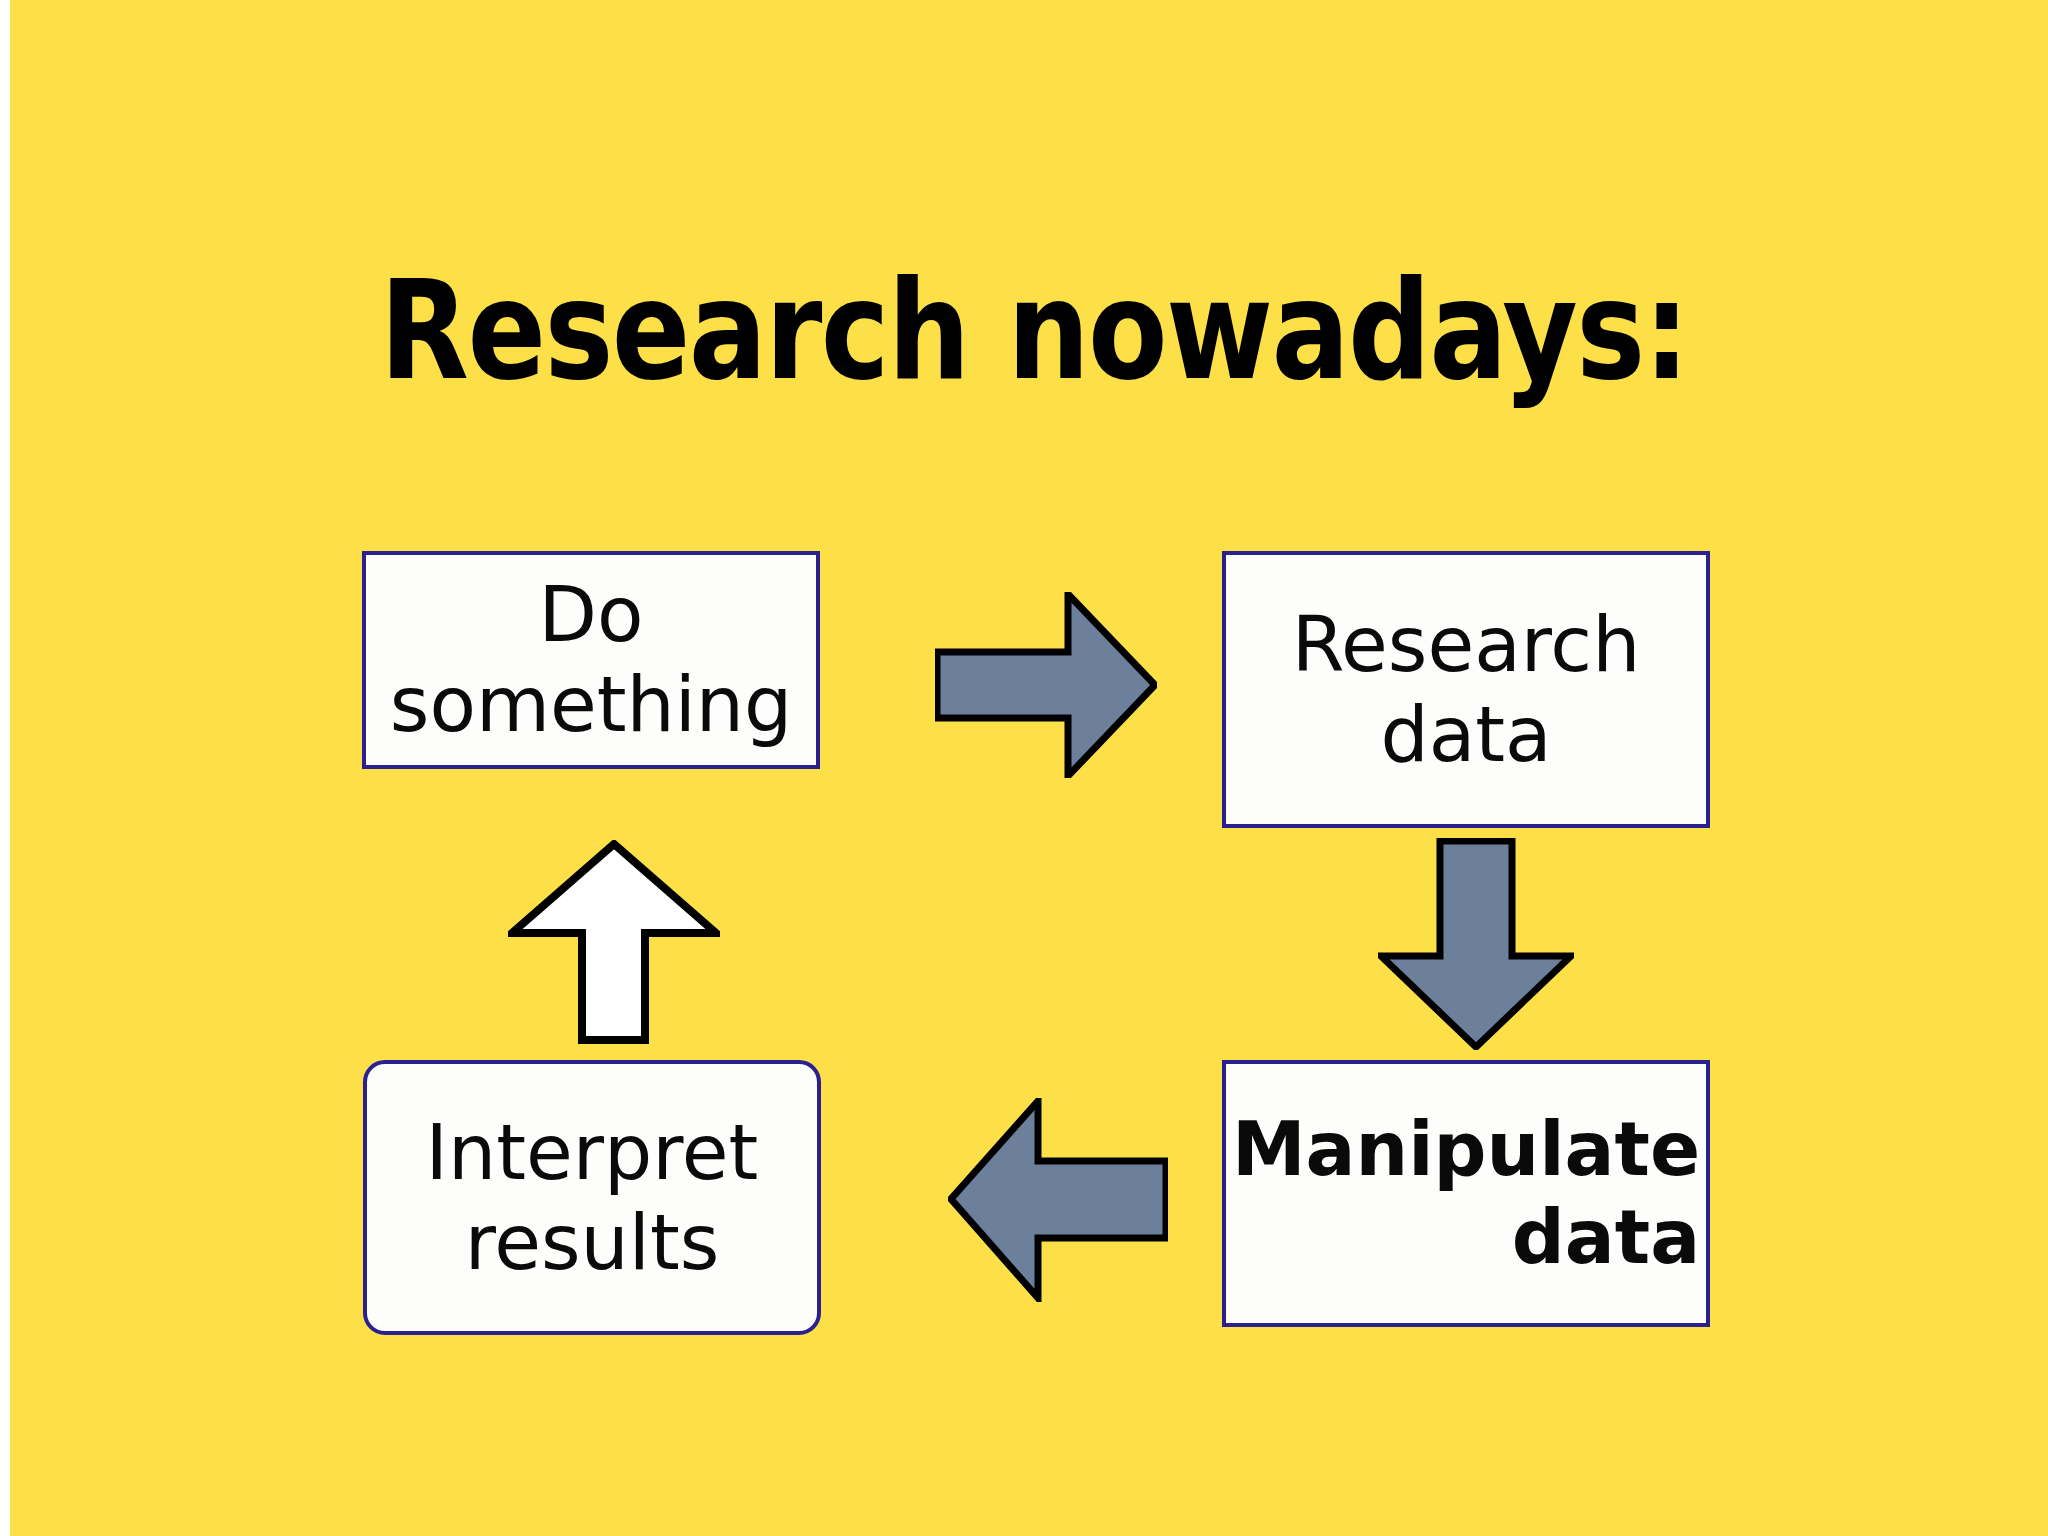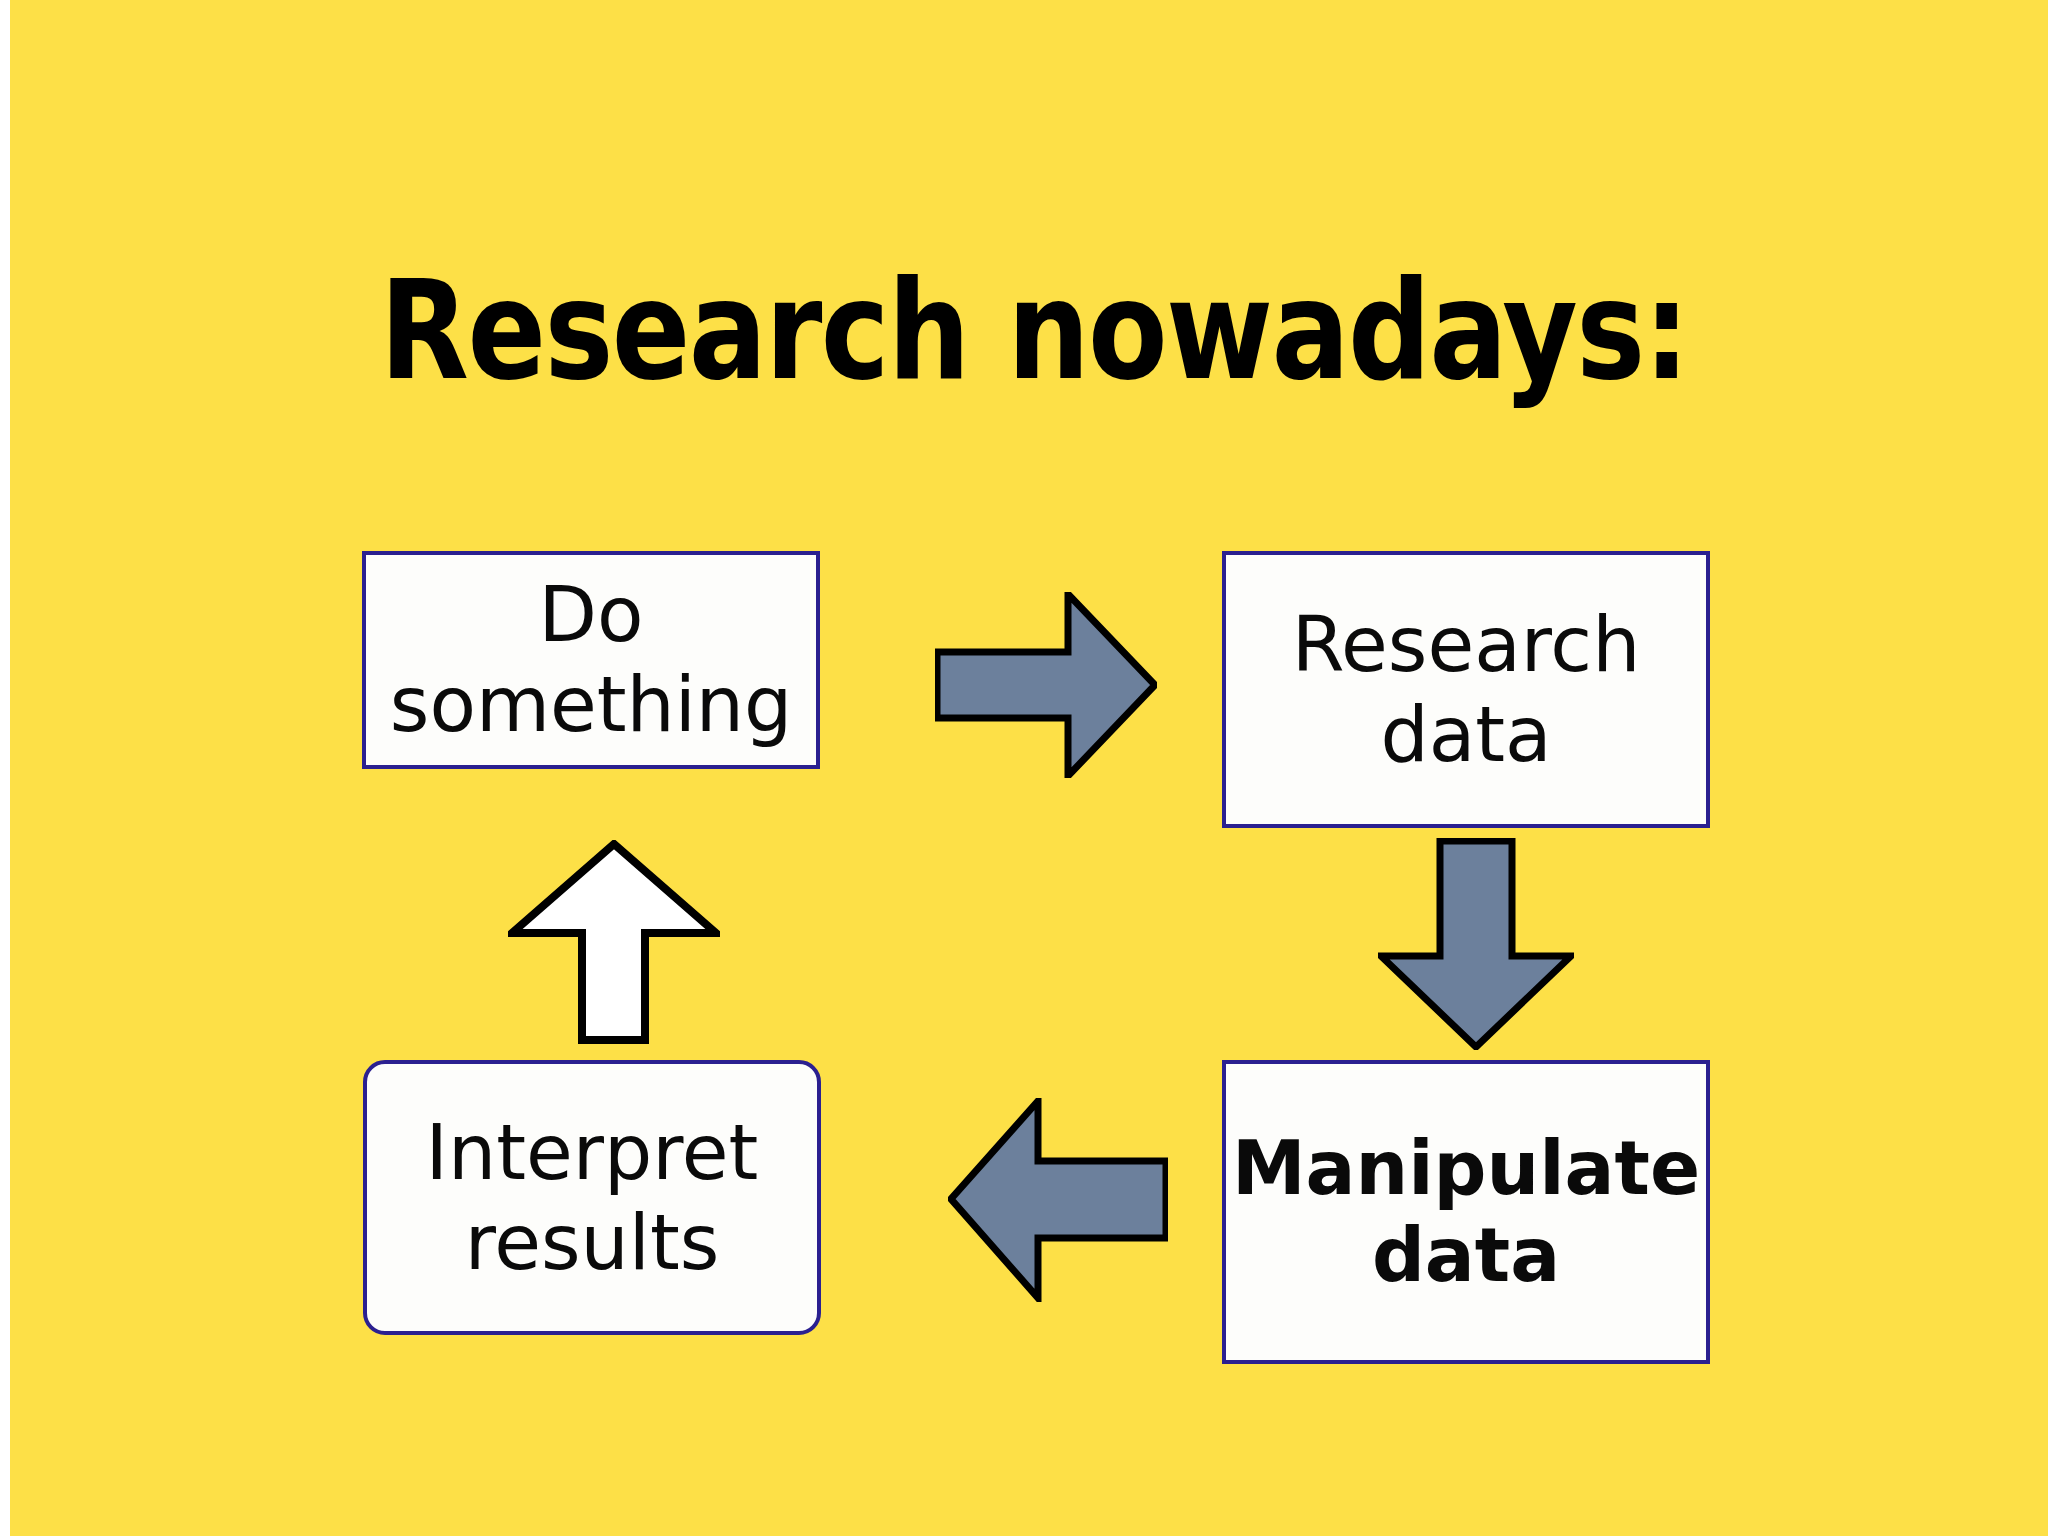--- a/index.html
+++ b/index.html
@@ -61,21 +61,21 @@
     padding: 0 14px;
   }
   .proc-box.is-bold .box-label {
     font-weight: bold;
     font-size: 74px;
   }
 
   #box-do-something { left: 352px; top: 551px; width: 458px; height: 218px; }
   #box-collect-data { left: 1212px; top: 551px; width: 488px; height: 277px; }
   #box-interpret-results { left: 353px; top: 1060px; width: 458px; height: 275px; border-radius: 22px; }
-  #box-manipulate-data { left: 1212px; top: 1060px; width: 488px; height: 304px; }
+  #box-manipulate-data { left: 1212px; top: 1060px; width: 488px; height: 267px; text-align: right; }
 
   
   .arrow-wrap {
     position: absolute;
   }
   .arrow-wrap svg { display: block; }
 
   #arrow-right-top  { left: 925px;  top: 592px;  width: 222px; height: 186px; }
   #arrow-down-right { left: 1368px; top: 838px;  width: 196px; height: 212px; }
   #arrow-left-bottom{ left: 938px;  top: 1098px; width: 220px; height: 204px; }

